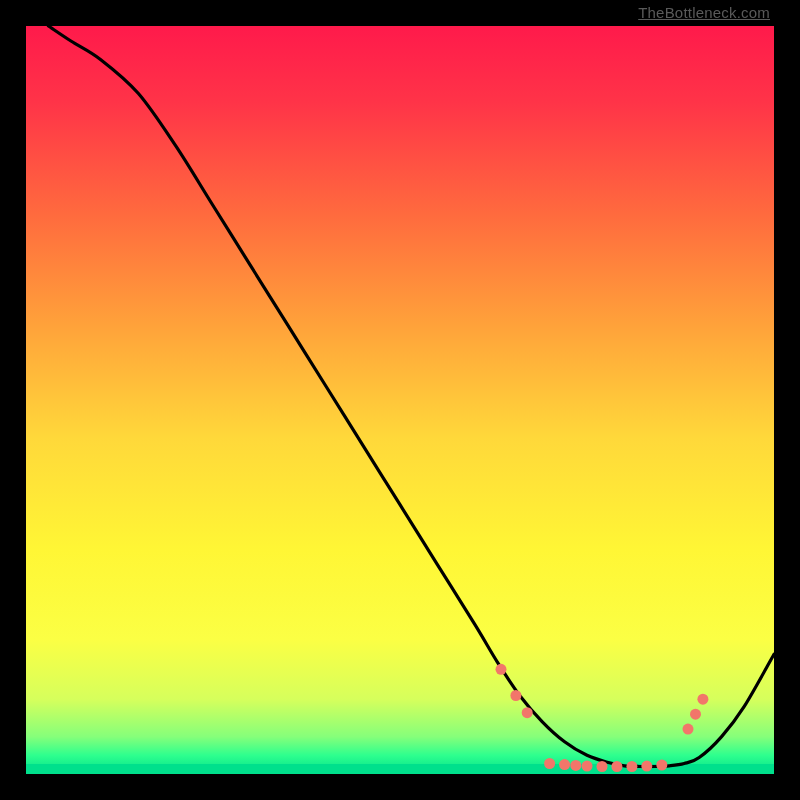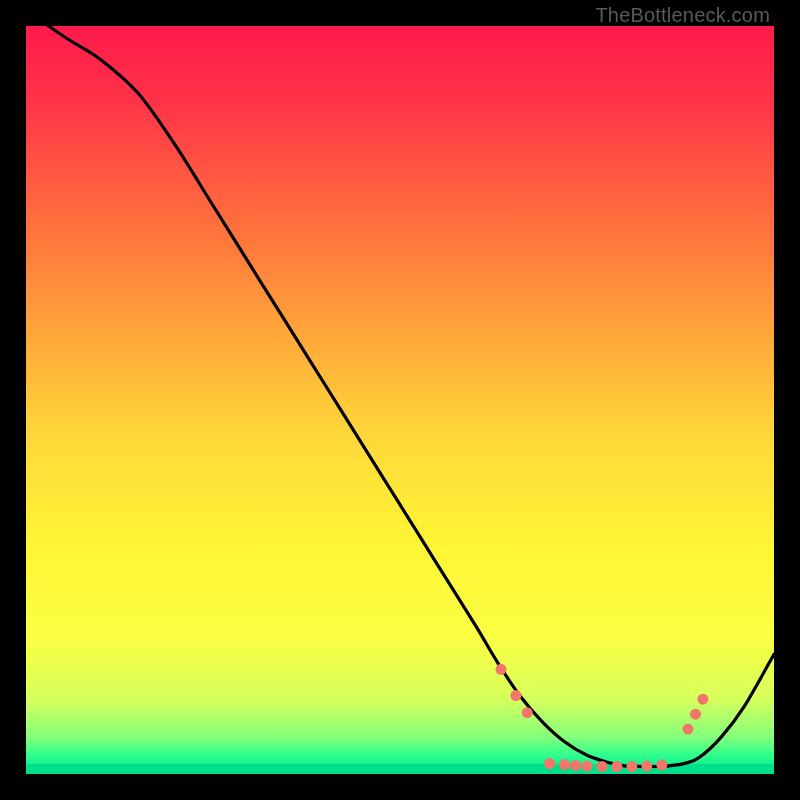--- a/index.html
+++ b/index.html
@@ -24,24 +24,25 @@
     left: 0;
     top: 0;
     width: 748px;
     height: 748px;
   }
   .watermark {
     position: absolute;
     top: 4px;
     right: 30px;
     color: #5a5a5a;
-    font-size: 20px;
+    font-size: 15px;
     font-weight: 500;
     letter-spacing: 0.2px;
     z-index: 20;
+    text-decoration: underline;
   }
   svg { display: block; }
 </style>
 </head>
 <body>
 
 <div class="watermark">TheBottleneck.com</div>
 
 <div class="frame">
   <svg class="plot" id="plot-svg" viewBox="0 0 748 748">

